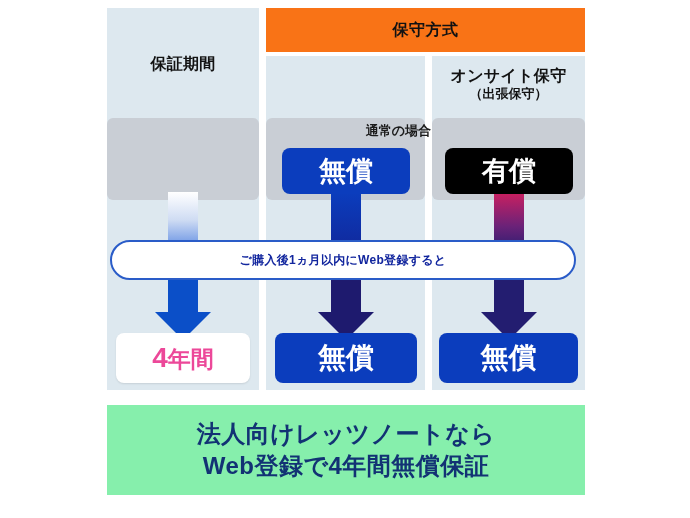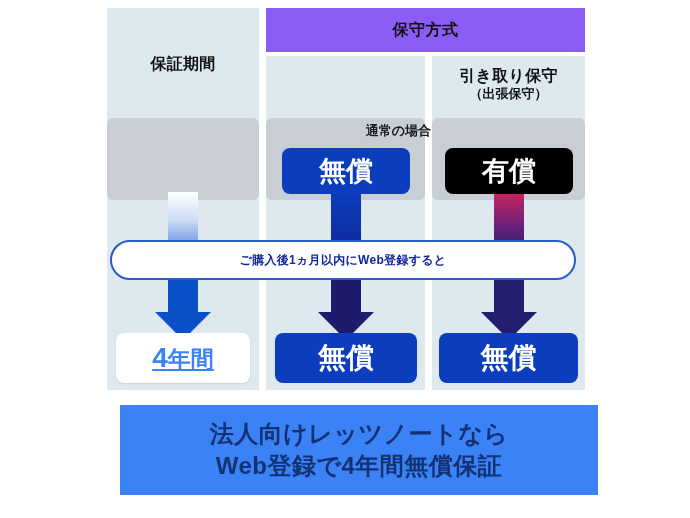--- a/index.html
+++ b/index.html
@@ -43,21 +43,21 @@
   .col-bg.c2 { left: 159px; width: 159px; }
   .col-bg.c3 { left: 325px; width: 153px; }
 
   
   .merged-header {
     position: absolute;
     left: 159px;
     top: 0px;
     width: 319px;
     height: 44px;
-    background: #8b5cf6;
+    background: #f97316;
     display: flex;
     align-items: center;
     justify-content: center;
   }
   .merged-header .htext {
     font-size: 16px;
     font-weight: 700;
     color: #121212;
     letter-spacing: 0.5px;
   }
@@ -249,33 +249,33 @@
     background: #ffffff;
     box-shadow: 0 1px 2px rgba(0,0,0,0.10);
   }
   .box2.c2 { left: 168px; width: 142px; background: #0b3dbd; }
   .box2.c3 { left: 332px; width: 139px; background: #0b3dbd; }
   .box2 .txt {
     font-size: 28px;
     font-weight: 700;
     line-height: 1;
   }
-  .box2.c1 .txt { color: #3b82f6; text-decoration: underline; }
+  .box2.c1 .txt { color: #ec4899; }
   .box2.c2 .txt,
   .box2.c3 .txt { color: #ffffff; }
   .box2 .txt .small { font-size: 23px; }
 
   
   .caption {
     position: absolute;
-    left: 120px;
+    left: 107px;
     top: 405px;
     width: 478px;
     height: 90px;
-    background: #3b82f6;
+    background: #86efac;
     display: flex;
     flex-direction: column;
     align-items: center;
     justify-content: center;
   }
   .caption .cline {
     font-size: 24px;
     font-weight: 700;
     color: #123274;
     letter-spacing: 0.5px;
@@ -299,21 +299,21 @@
     </div>
 
     <div class="hgap"></div>
     <div class="vgap1"></div>
     <div class="vgap2"></div>
 
     <div class="sub-header c1">
       <span class="line1">保証期間</span>
     </div>
     <div class="sub-header c3">
-      <span class="line1">引き取り保守</span>
+      <span class="line1">オンサイト保守</span>
       <span class="line2">（出張保守）</span>
     </div>
 
     <div class="gray-band c1"></div>
     <div class="gray-band c2"></div>
     <div class="gray-band c3"></div>
 
     <div class="normal-label">通常の場合</div>
 
     <div class="stem c1"></div>

